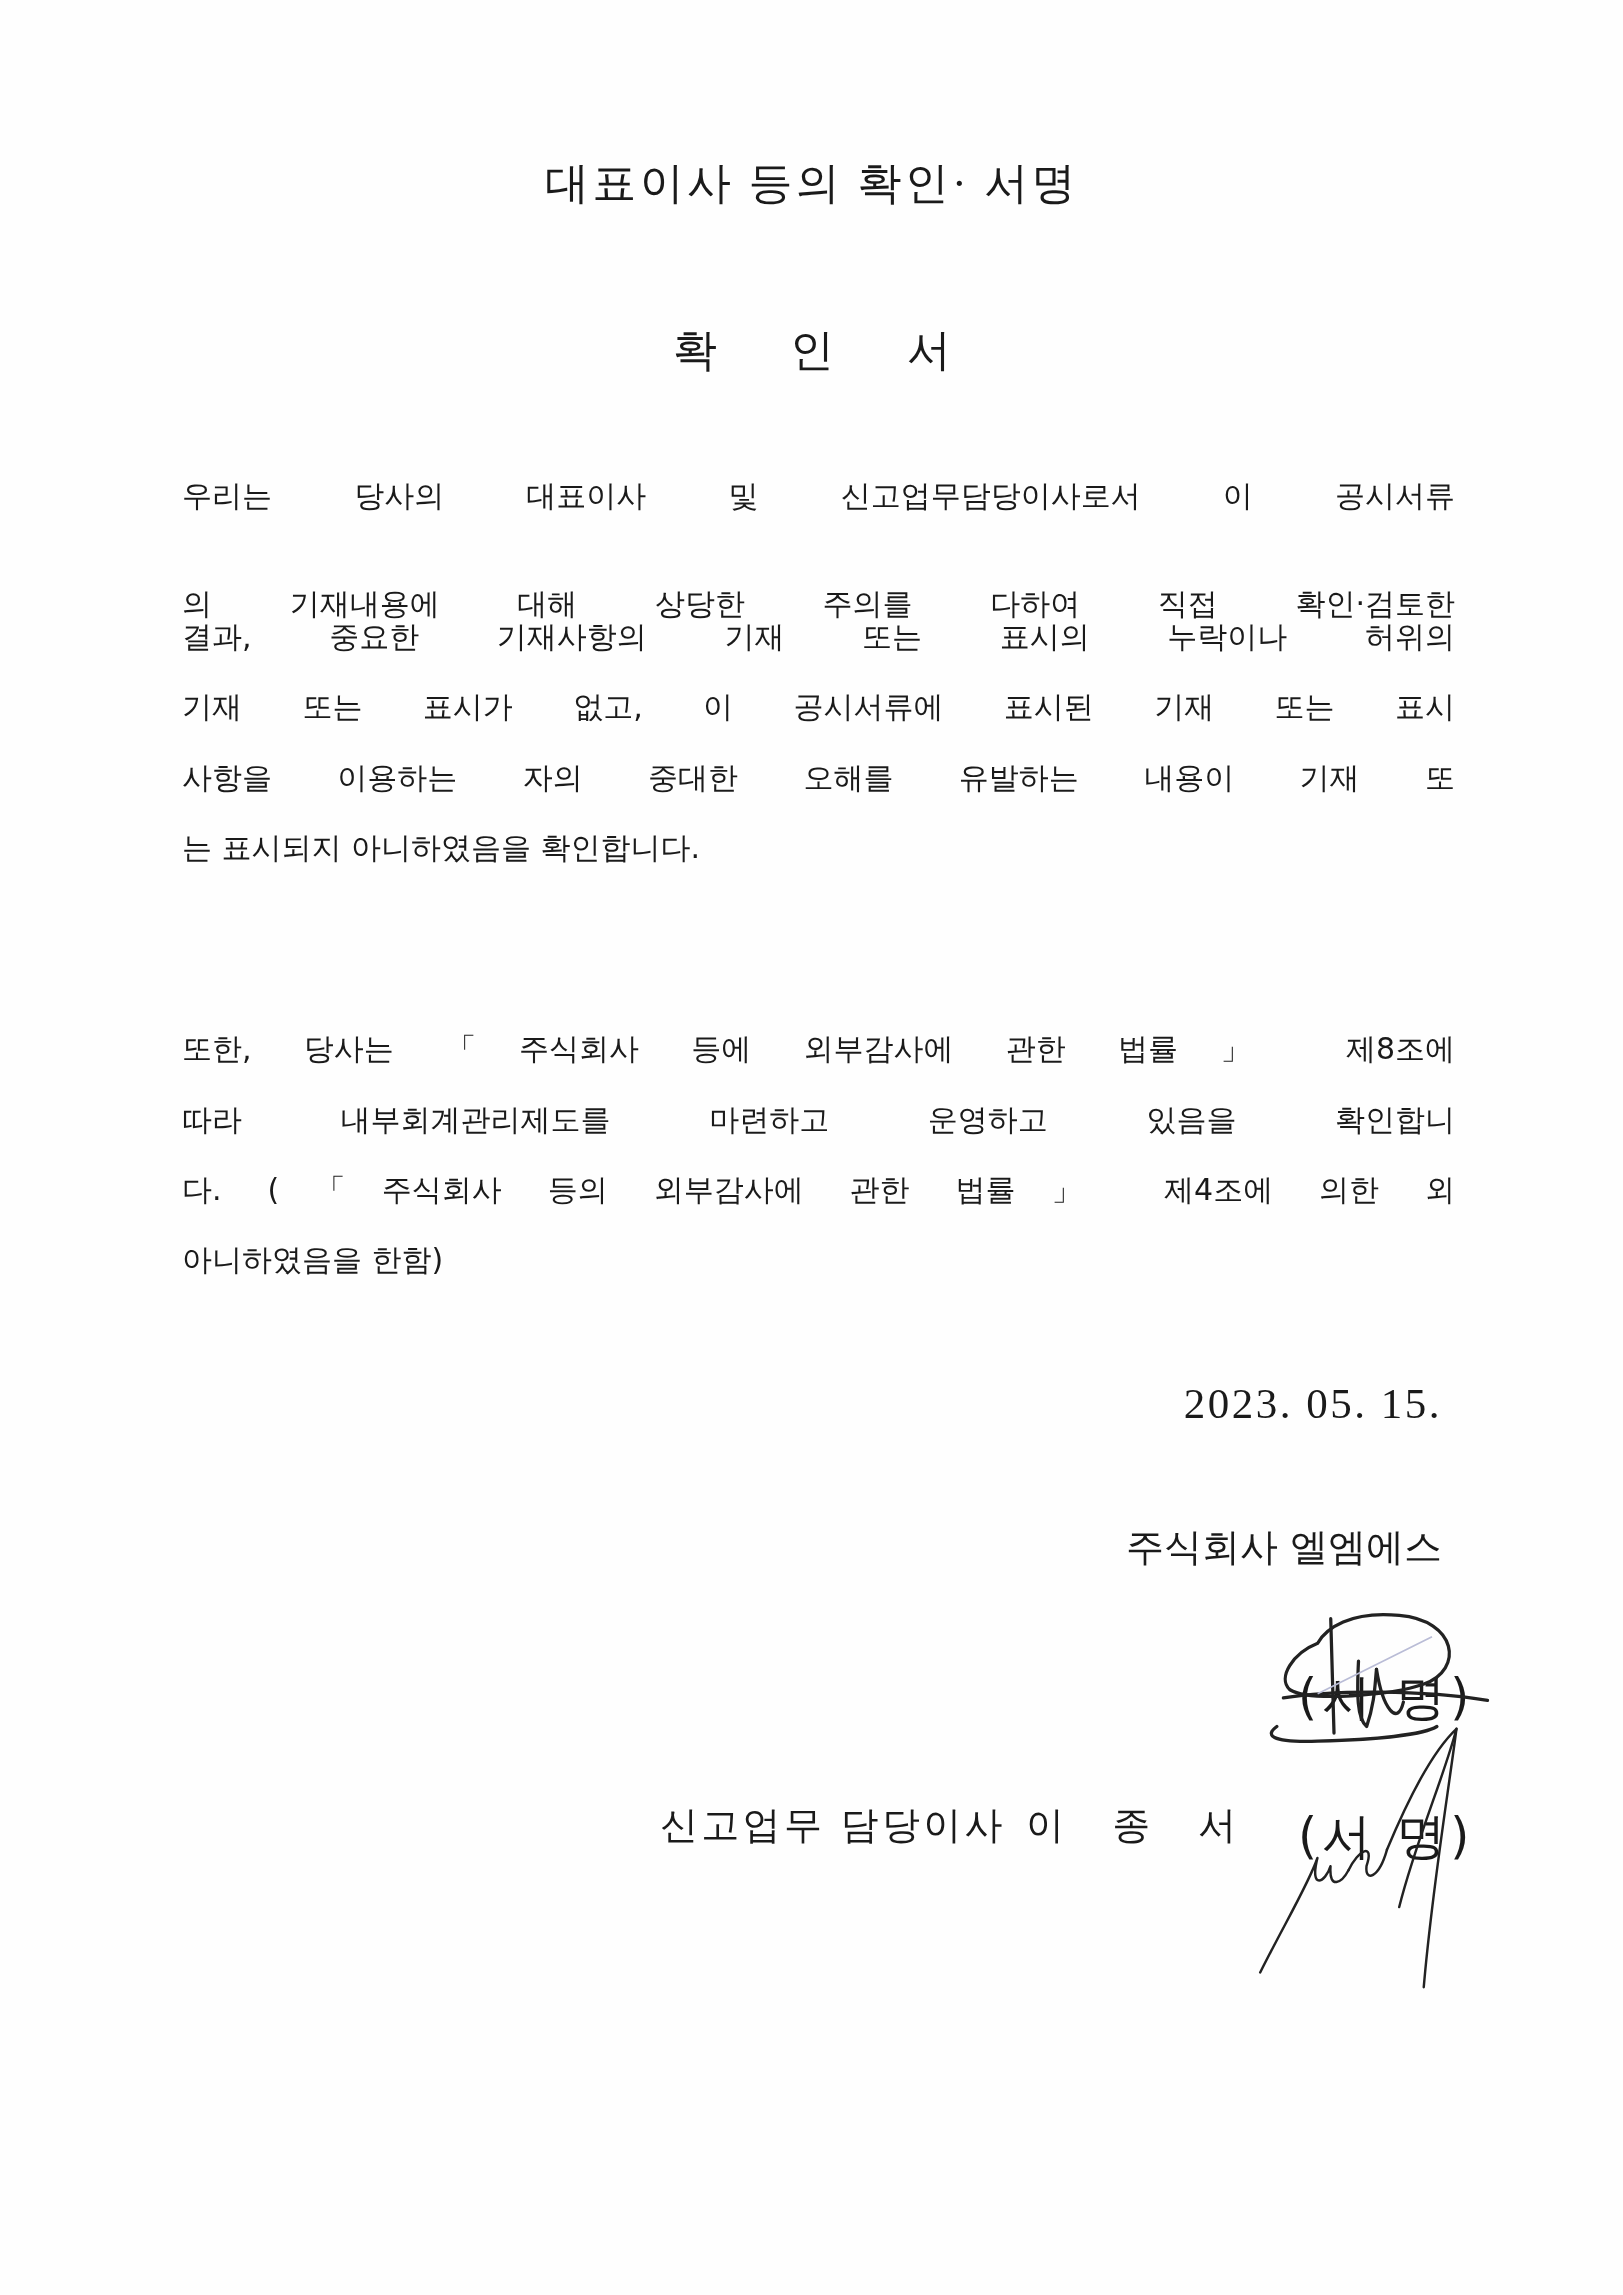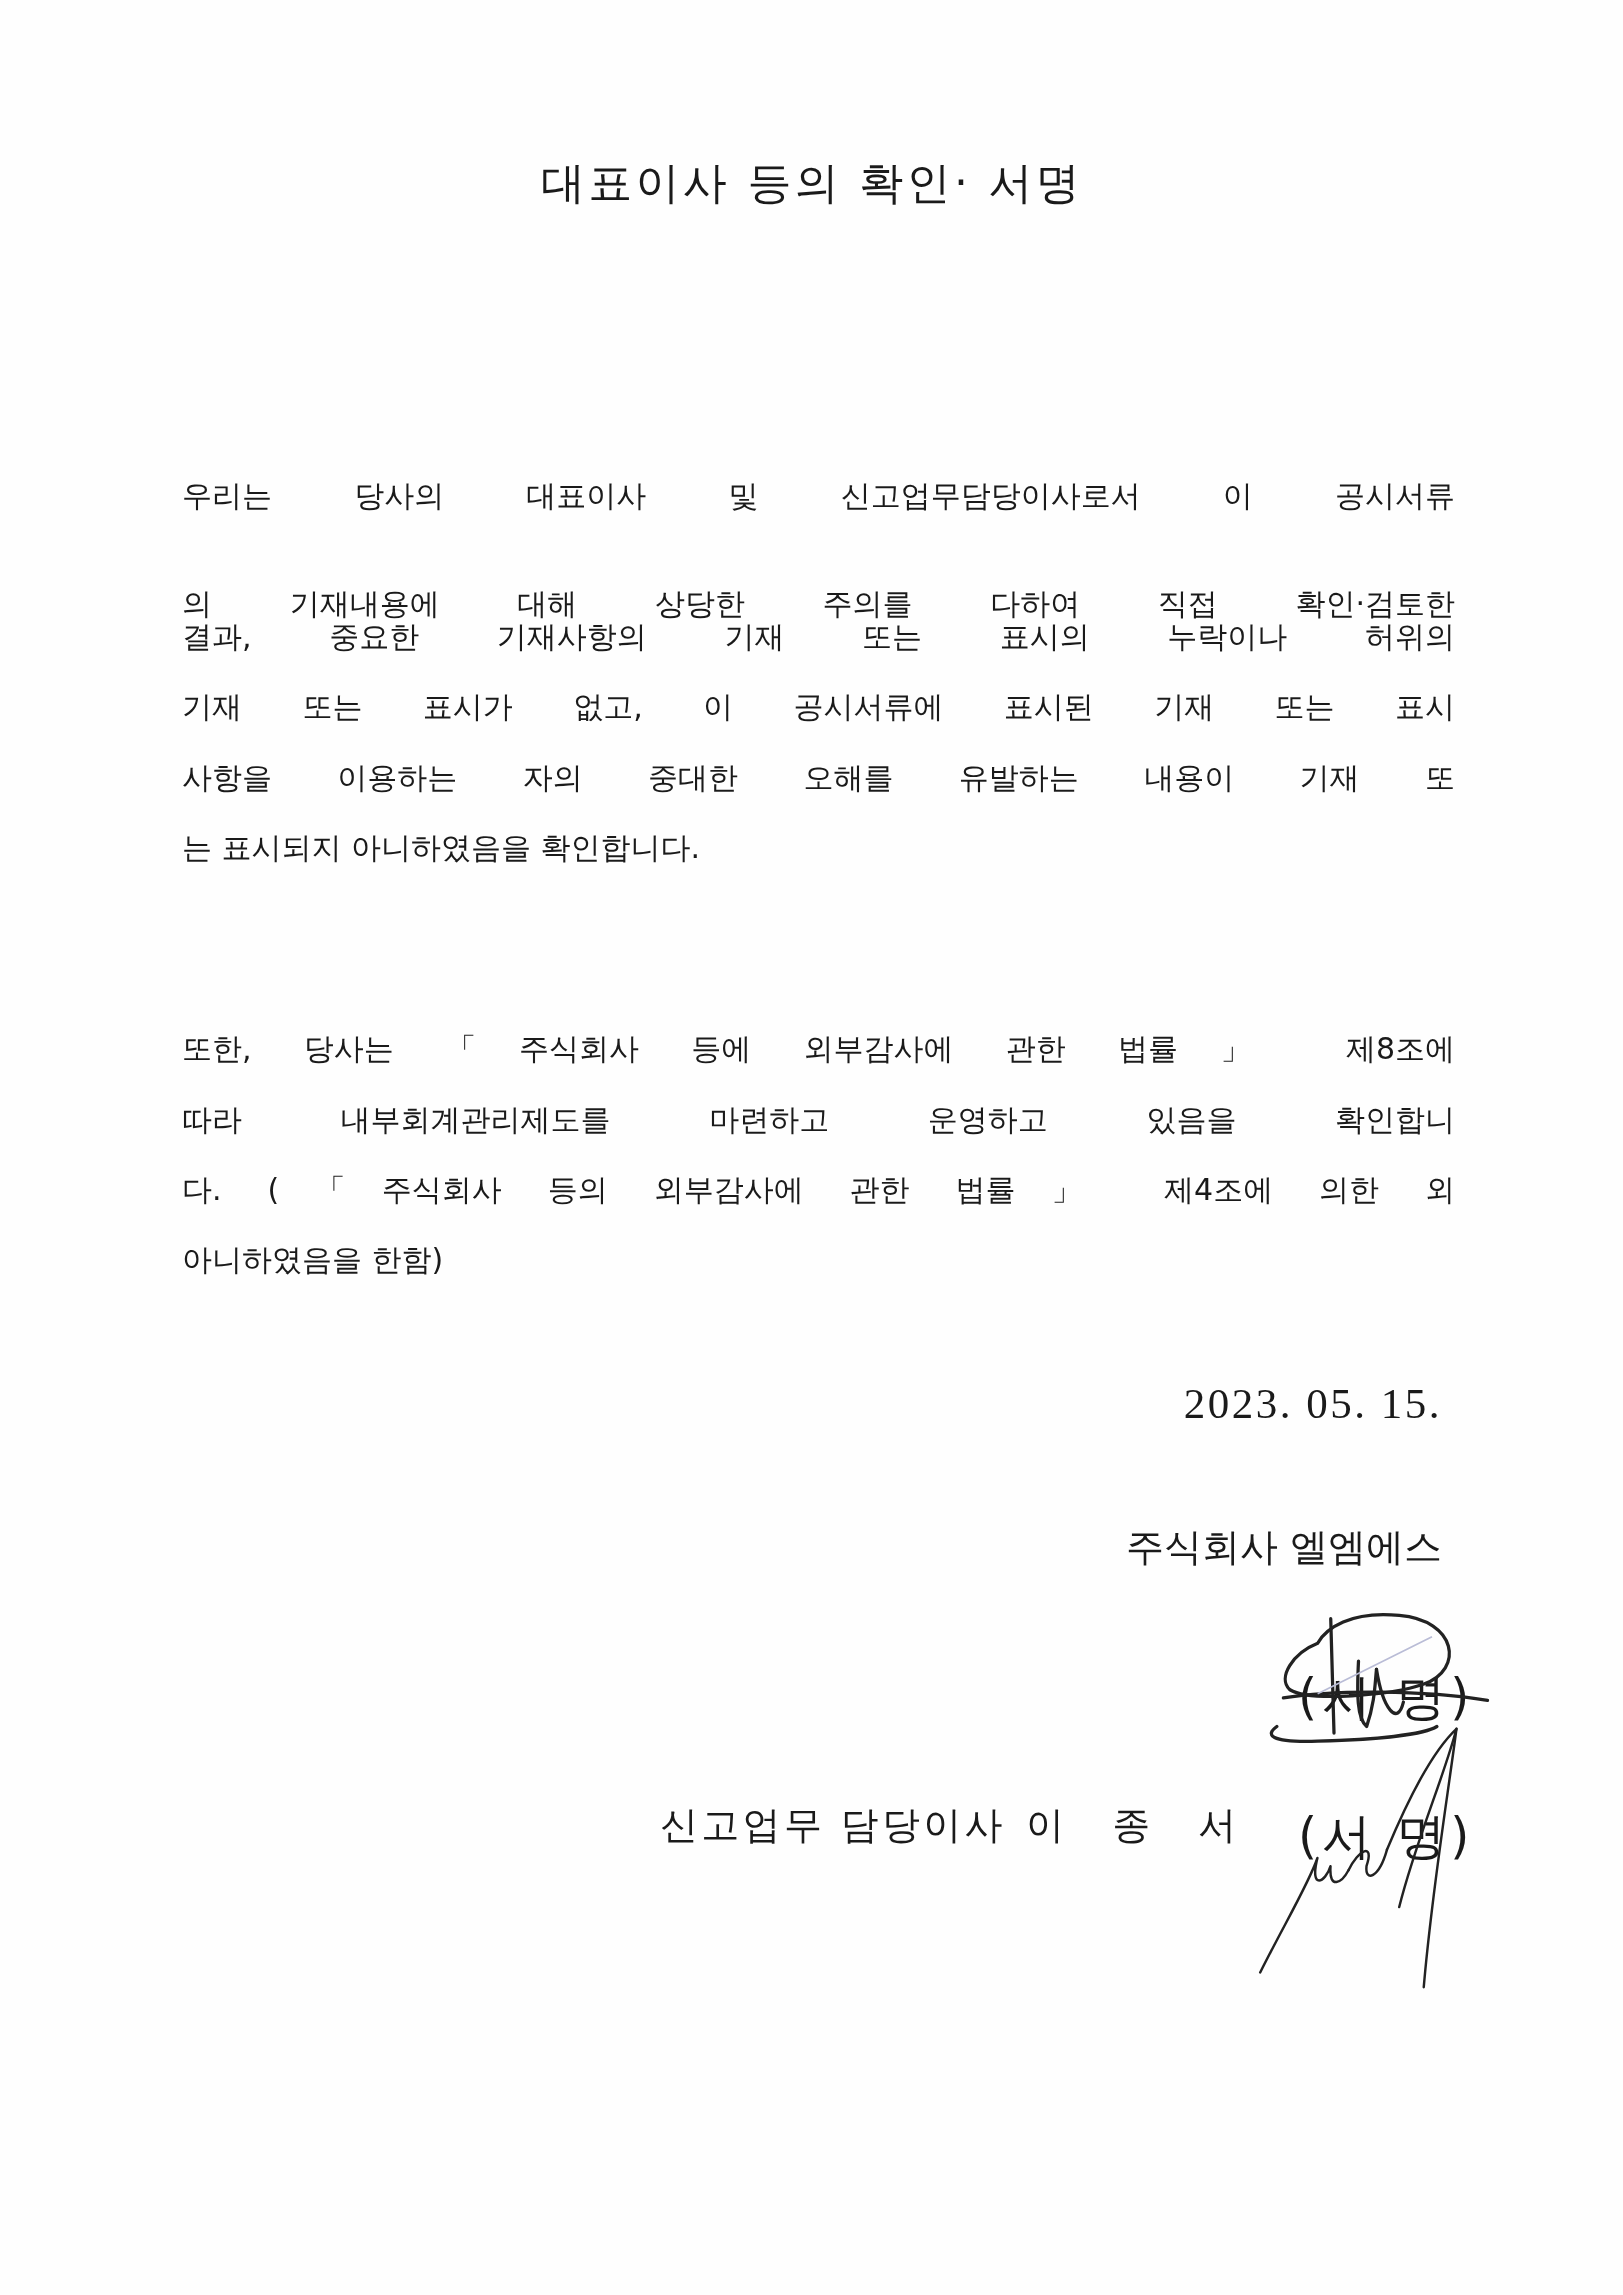--- a/index.html
+++ b/index.html
@@ -1,38 +1,39 @@
 <!DOCTYPE html>
 <html style="font-size:13px"><head>
   <meta charset="utf-8">
   <style>
     html, body { margin: 0; padding: 0; background: #ffffff; }
     body { width: 1624px; height: 2295px; position: relative; overflow: hidden;
            font-family: "DejaVu Sans", "Liberation Sans", sans-serif; color: #1a1a1a; }
     .page { position: absolute; left: 0; top: 0; width: 1624px; height: 2295px; background: #fefefe; }
-    .title { position: absolute; left: 0; width: 1624px; text-align: center; font-size: 44px; letter-spacing: 3.3px; white-space: nowrap; }
+    .title { position: absolute; left: 0; width: 1624px; text-align: center; font-size: 44px; letter-spacing: 3.3px; white-space: nowrap; font-family: Liberation Serif, serif; }
     .title-main { top: 154px; }
     .title-sub { top: 321px; letter-spacing: 31px; text-indent: 31px; }
     .line { position: absolute; left: 182px; width: 1273px; font-size: 30px; white-space: nowrap;
             text-align: justify; text-align-last: justify; line-height: 46px; }
     .line.last { text-align-last: left; }
     .right { position: absolute; right: 182px; font-size: 38px; white-space: nowrap; text-align: right; line-height: 46px; }
     .date { font-family: "Liberation Serif", "DejaVu Serif", serif; font-size: 43px; letter-spacing: 2.5px; }
     .sig-row { position: absolute; font-size: 38px; white-space: nowrap; line-height: 46px; }
     .sig-label { letter-spacing: 3.3px; }
     .sig-name { letter-spacing: 18px; margin-left: 8.2px; }
     .sig-mark { position: absolute; font-size: 49px; letter-spacing: 4.9px; }
     svg.signature { position: absolute; overflow: visible; }
   </style>
 </head>
 <body>
 
 <div class="page">
 
   <div class="title title-main">대표이사 등의 확인· 서명</div>
+  <div class="title title-sub">확 인 서</div>
 
   <div>
     <div class="line" style="top:473px;">우리는 당사의 대표이사 및 신고업무담당이사로서 이 공시서류</div>
     <div class="line" style="top:543px;margin-top:38px;">의 기재내용에 대해 상당한 주의를 다하여 직접 확인·검토한</div>
     <div class="line" style="top:614px;">결과, 중요한 기재사항의 기재 또는 표시의 누락이나 허위의</div>
     <div class="line" style="top:684px;">기재 또는 표시가 없고, 이 공시서류에 표시된 기재 또는 표시</div>
     <div class="line" style="top:755px;">사항을 이용하는 자의 중대한 오해를 유발하는 내용이 기재 또</div>
     <div class="line last" style="top:825px;">는 표시되지 아니하였음을 확인합니다.</div>
   </div>
 

